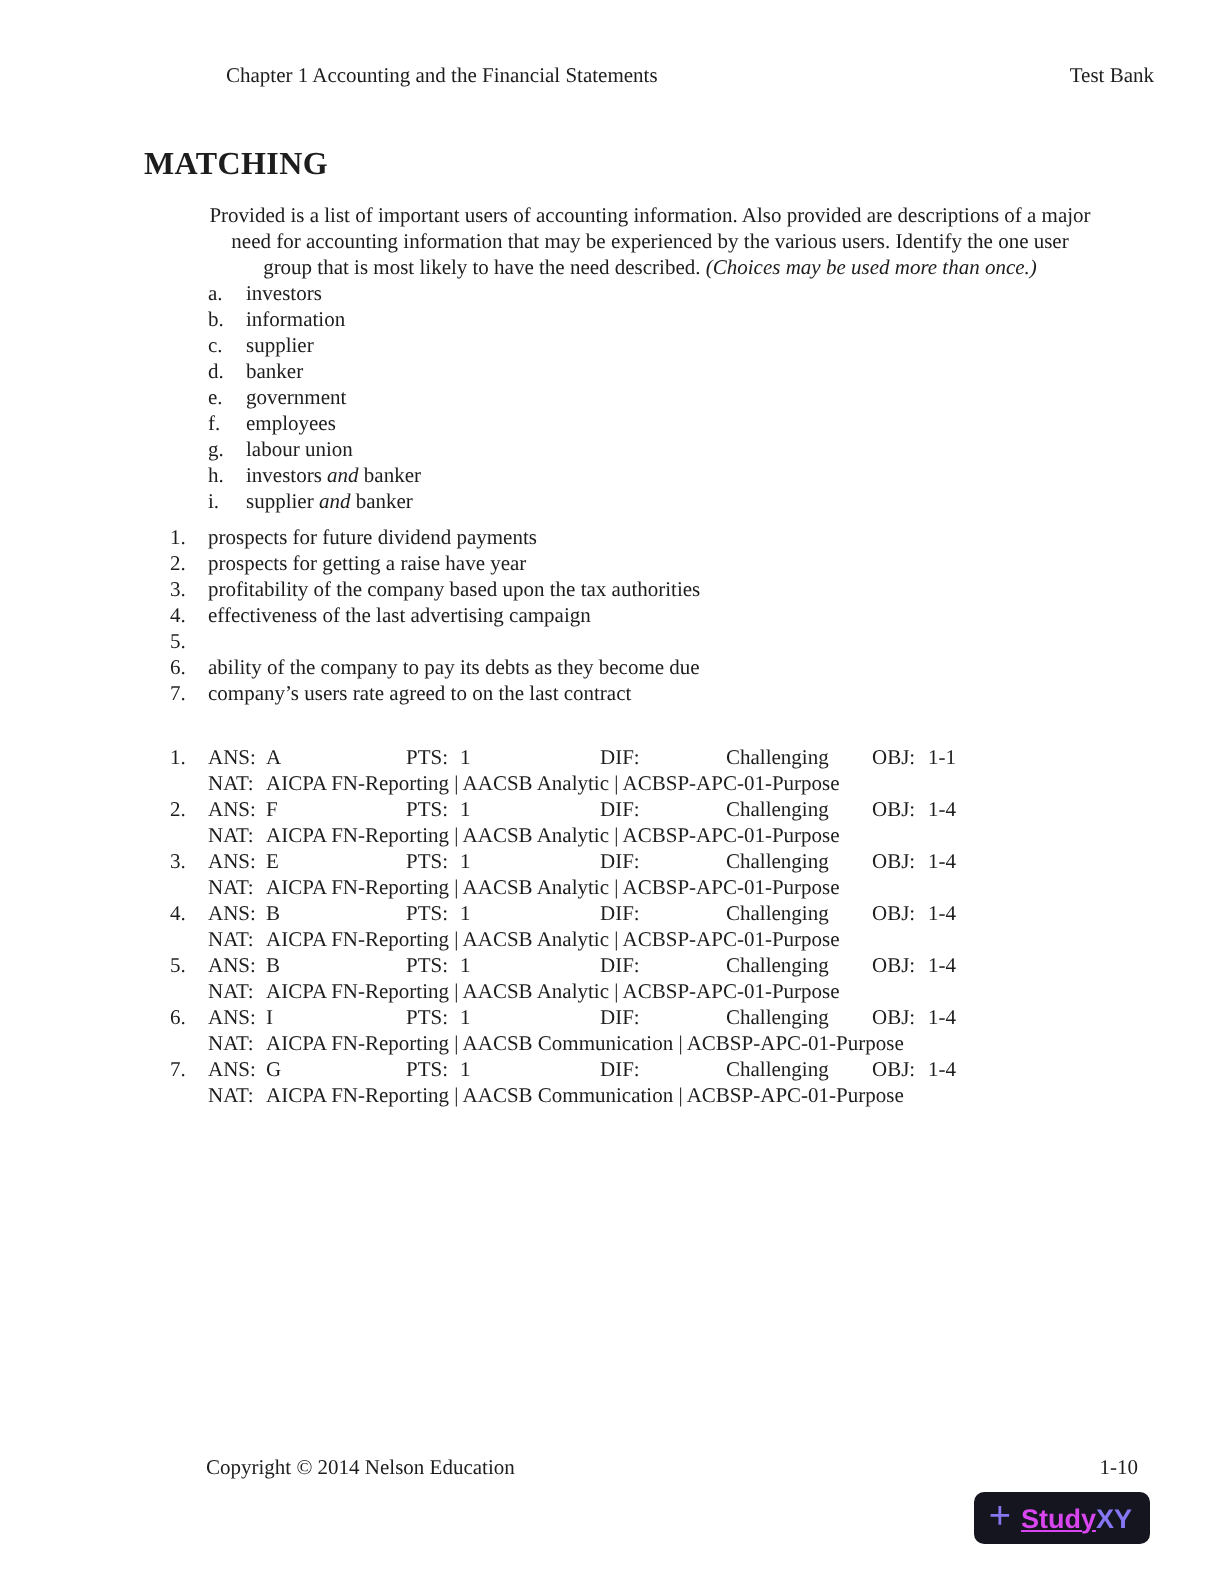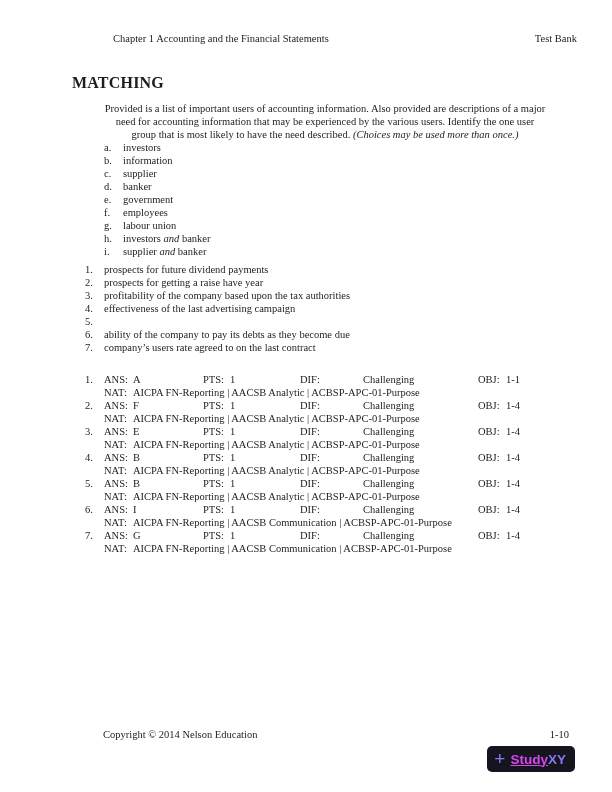--- a/index.html
+++ b/index.html
@@ -23,21 +23,21 @@
   .nnum{width:19px;flex:0 0 19px;}
   .answers{top:373px;left:85px;width:490px;}
   .arow{display:flex;height:13px;white-space:nowrap;}
   .anum{width:19px;flex:0 0 19px;}
   .albl{width:29px;flex:0 0 29px;}
   .aval{width:70px;flex:0 0 70px;}
   .plbl{width:27px;flex:0 0 27px;}
   .pval{width:70px;flex:0 0 70px;}
   .dlbl{width:27px;flex:0 0 27px;}
   .dval{width:73px;flex:0 0 73px;margin-left:36px;}
-  .olbl{width:28px;flex:0 0 28px;margin-left:42px;}
+  .olbl{width:28px;flex:0 0 28px;}
   .ftr-left{top:728px;left:103px;}
   .ftr-right{top:728px;right:43px;}
   .brand{
     top:746px;right:37px;height:26px;padding:0 9px 0 7px;
     border-radius:5px;display:flex;align-items:center;gap:5px;
     font-family:"Liberation Sans","DejaVu Sans",sans-serif;
     font-weight:bold;font-size:13.5px;
   }
   .brand-plus{font-weight:400;font-size:19px;line-height:19px;margin-top:-2px;}
 </style>

